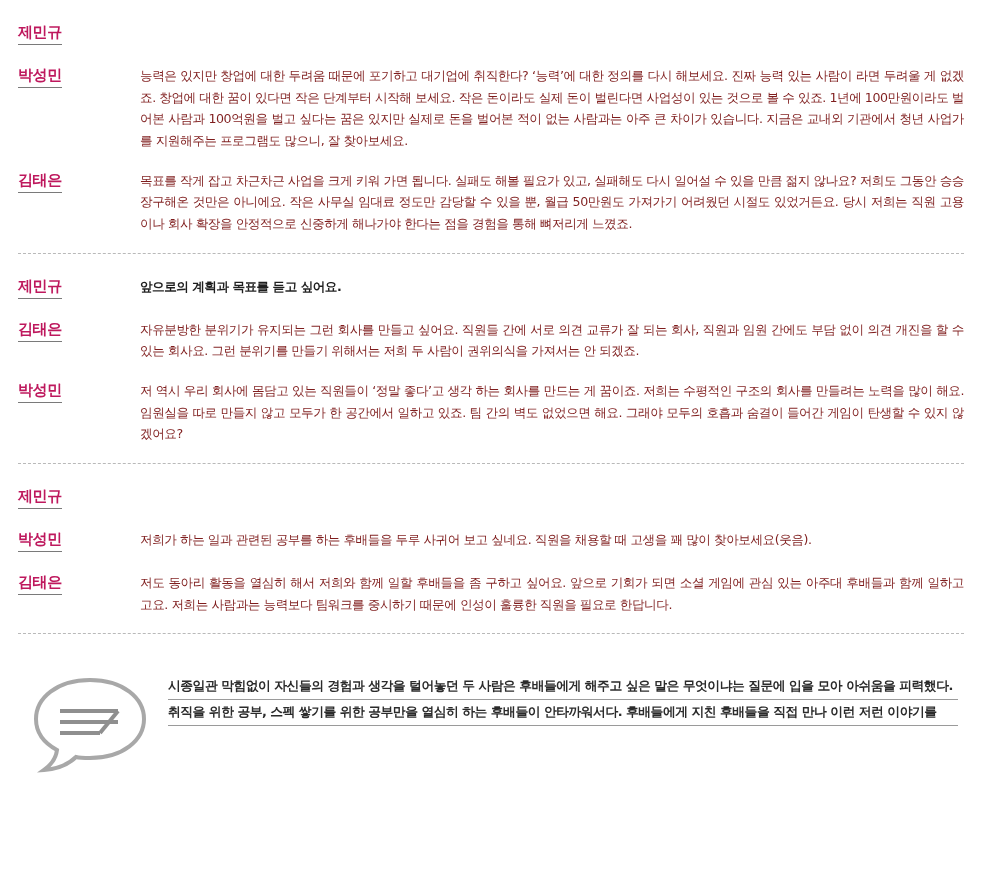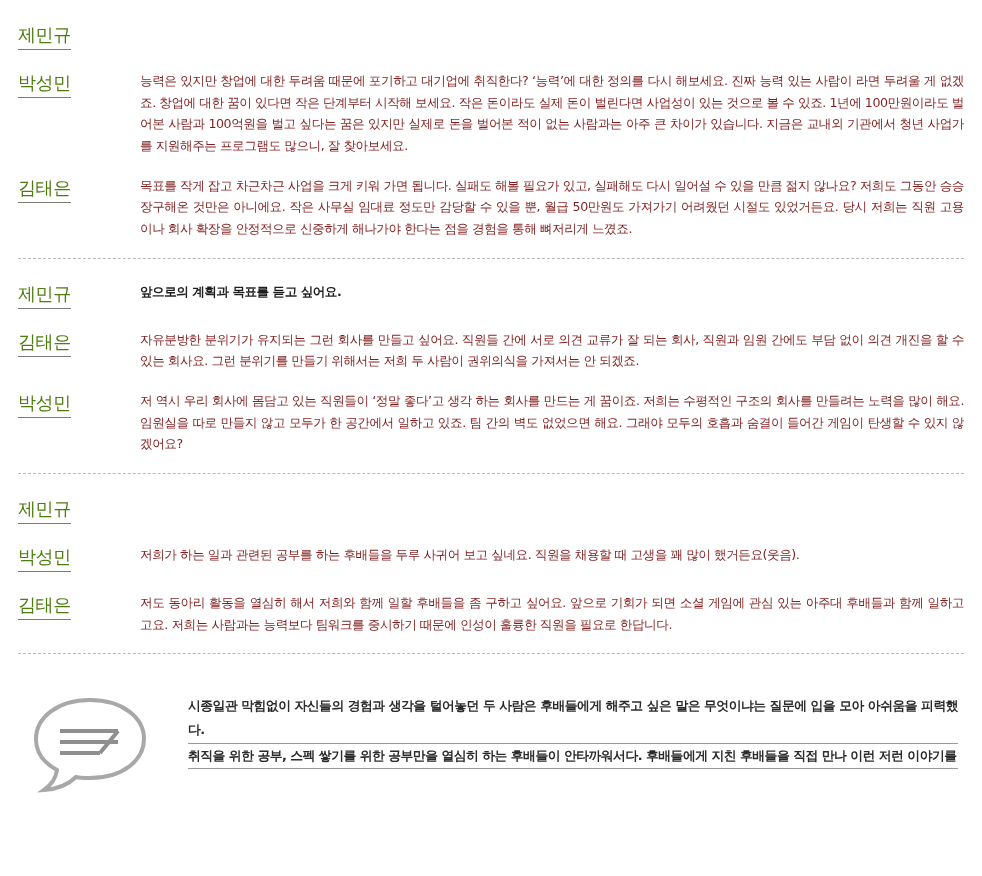--- a/index.html
+++ b/index.html
@@ -22,23 +22,23 @@
     padding: 22px 18px 0 18px;
   }
   .qa-row {
     display: flex;
     align-items: flex-start;
     margin-bottom: 18px;
   }
   .speaker {
     width: 112px;
     flex: 0 0 112px;
-    font-size: 18px;
-    font-weight: normal;
-    color: #4d7c0f;
+    font-size: 15px;
+    font-weight: bold;
+    color: #be185d;
     letter-spacing: -0.4px;
     padding-top: 1px;
     border-bottom: 1px solid #6e6e6e;
     display: inline-block;
     width: 48px;
     flex: 0 0 122px;
     box-sizing: border-box;
     padding-bottom: 2px;
     margin-right: 0;
     background: transparent;
@@ -85,21 +85,20 @@
     font-weight: bold;
     color: #2b2b2b;
     letter-spacing: -0.5px;
     text-align: justify;
     padding-right: 6px;
   }
   .closing-text .line {
     display: block;
     border-bottom: 1px solid #9a9a9a;
     padding-bottom: 1px;
-    margin-left: 20px;
   }
 </style>
 </head>
 <body>
 
 <div class="page">
 
   <div>
     <div class="qa-row">
       <div class="speaker"><span class="uline">제민규</span></div>
@@ -132,21 +131,21 @@
   </div>
 
   <div class="divider"></div>
 
   <div>
     <div class="qa-row">
       <div class="speaker"><span class="uline">제민규</span></div>
     </div>
     <div class="qa-row">
       <div class="speaker"><span class="uline">박성민</span></div>
-      <div class="body-text">저희가 하는 일과 관련된 공부를 하는 후배들을 두루 사귀어 보고 싶네요. 직원을 채용할 때 고생을 꽤 많이 했거든요(웃음).</div>
+      <div class="body-text">저희가 하는 일과 관련된 공부를 하는 후배들을 두루 사귀어 보고 싶네요. 직원을 채용할 때 고생을 꽤 많이 찾아보세요(웃음).</div>
     </div>
     <div class="qa-row">
       <div class="speaker"><span class="uline">김태은</span></div>
       <div class="body-text">저도 동아리 활동을 열심히 해서 저희와 함께 일할 후배들을 좀 구하고 싶어요. 앞으로 기회가 되면 소셜 게임에 관심 있는 아주대 후배들과 함께 일하고 고요. 저희는 사람과는 능력보다 팀워크를 중시하기 때문에 인성이 훌륭한 직원을 필요로 한답니다.</div>
     </div>
   </div>
 
   <div class="divider"></div>
 
   <div class="closing">

